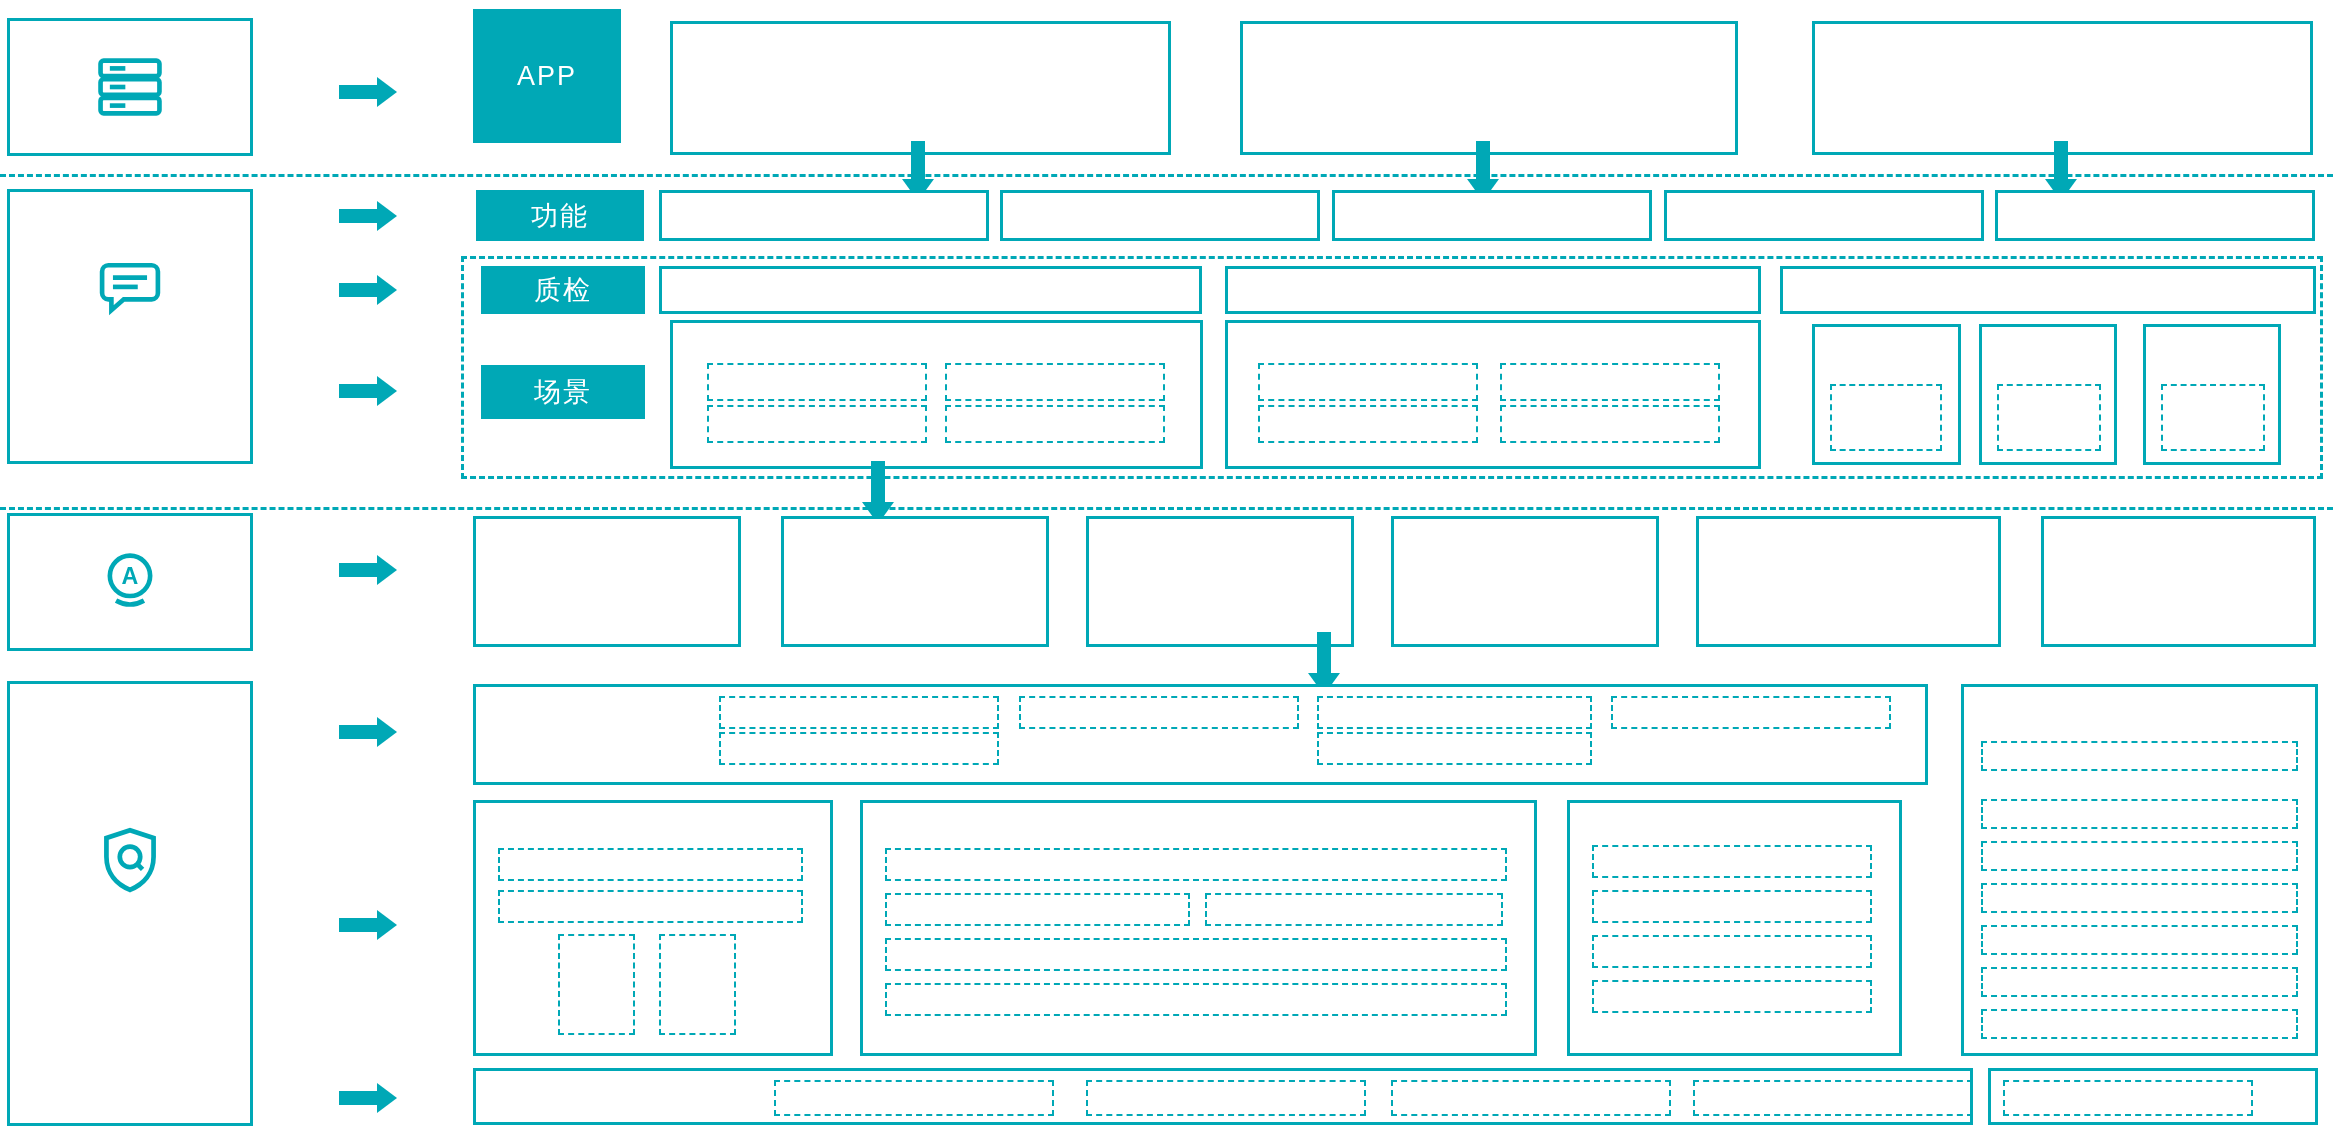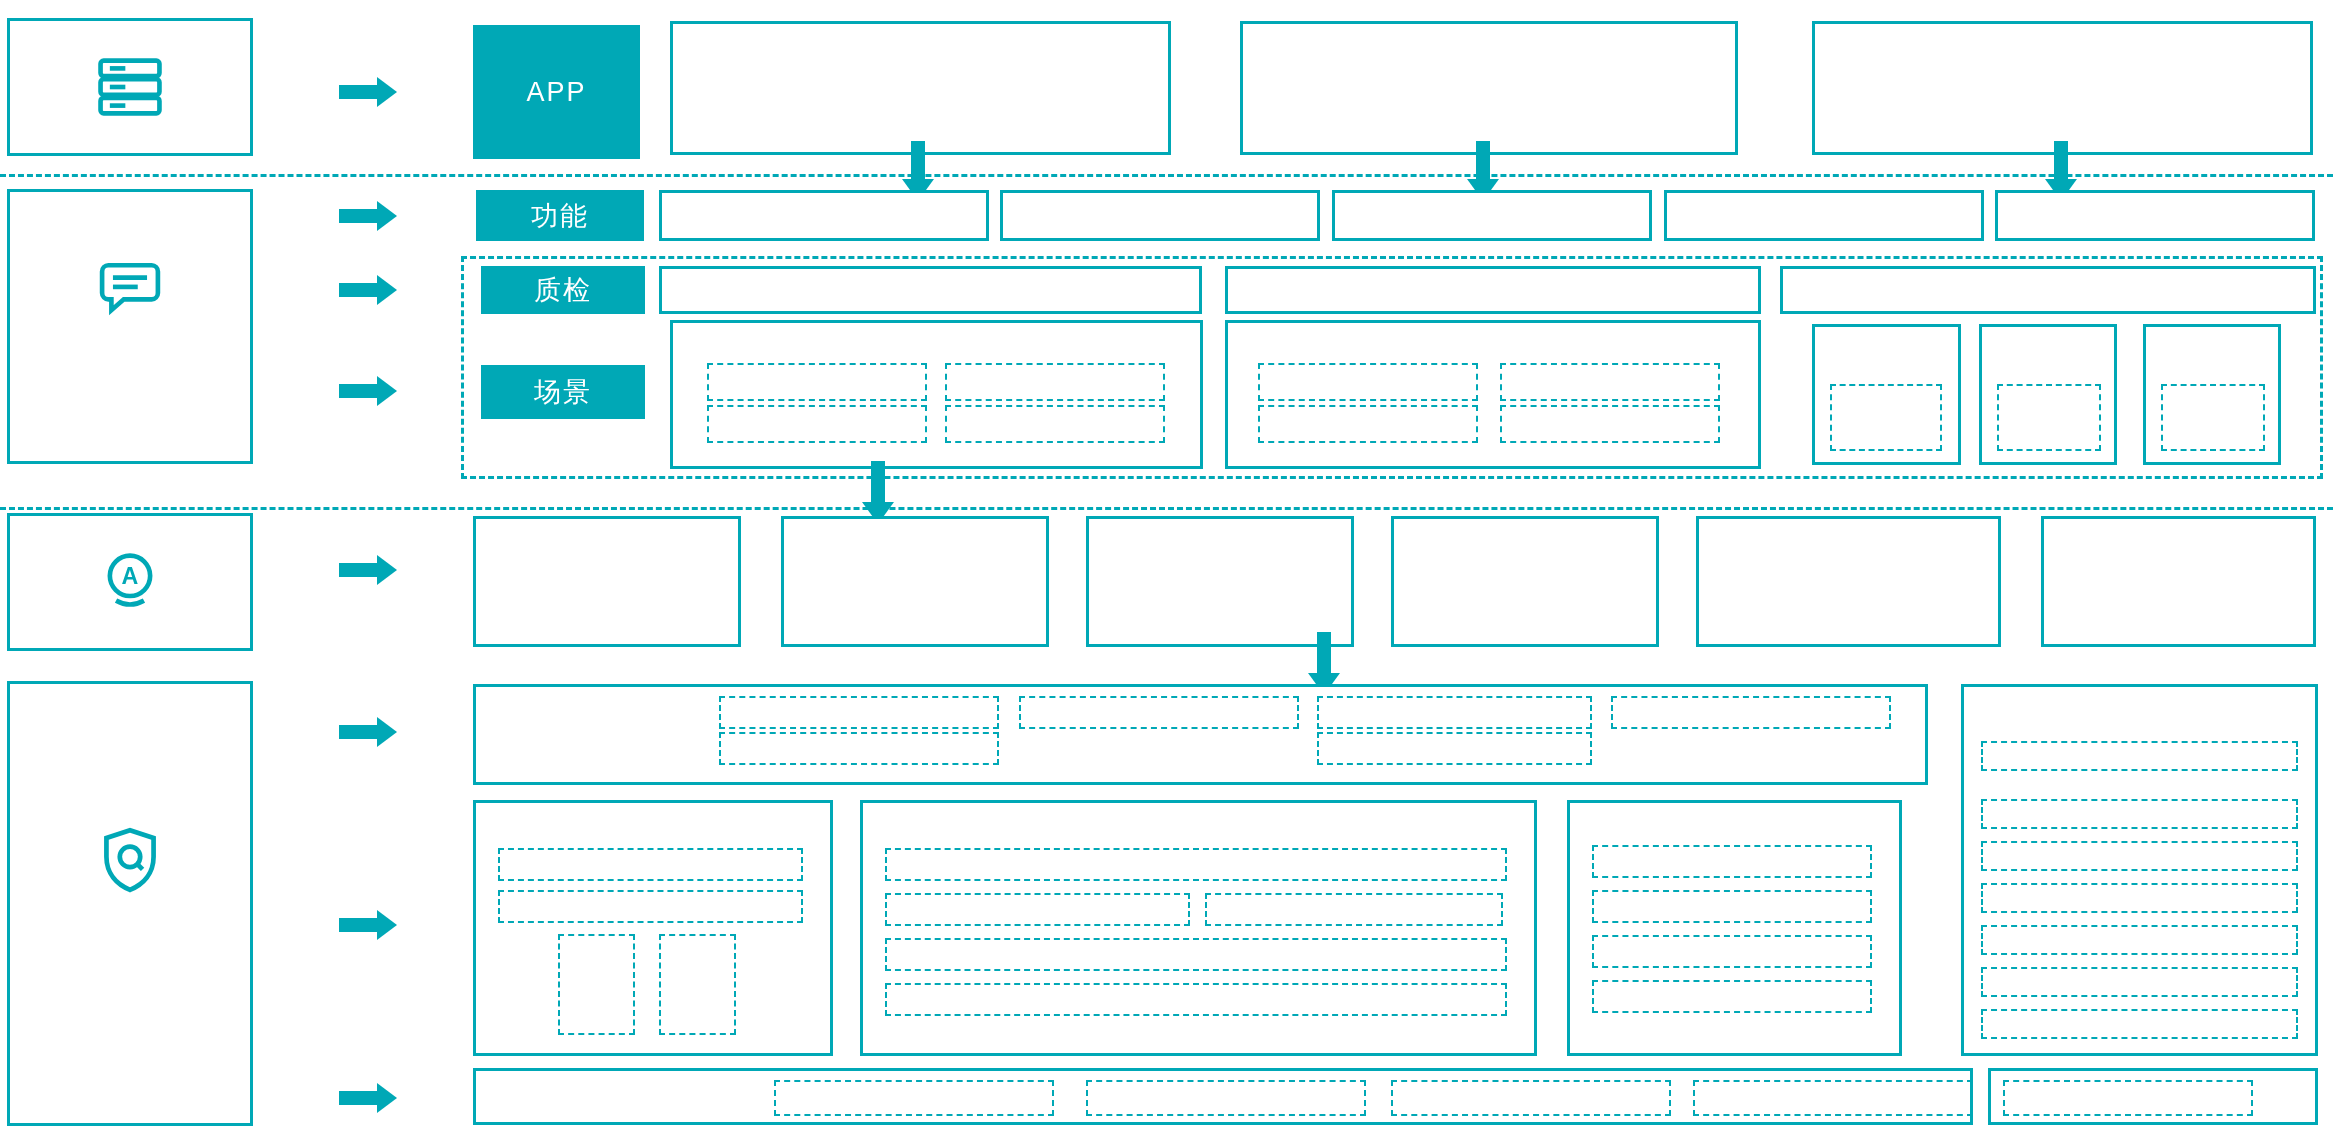--- a/index.html
+++ b/index.html
@@ -104,21 +104,21 @@
     </div>
   <div class="ha" style="left:339px;top:910px">
       <span class="stem"></span>
       <span class="head"></span>
     </div>
   <div class="ha" style="left:339px;top:1083px">
       <span class="stem"></span>
       <span class="head"></span>
     </div>
 
-  <div class="fb" style="left:473px;top:25px;width:167px;height:134px">
+  <div class="fb" style="left:473px;top:9px;width:148px;height:134px">
     <span>APP</span>
   </div>
   <div class="b" style="left:670px;top:21px;width:501px;height:134px"></div>
   <div class="b" style="left:1240px;top:21px;width:498px;height:134px"></div>
   <div class="b" style="left:1812px;top:21px;width:501px;height:134px"></div>
 
   <div class="hl" style="top:174px"></div>
 
   <div class="va" style="left:902px;top:141px;height:60px">
       <span class="stem"></span>

